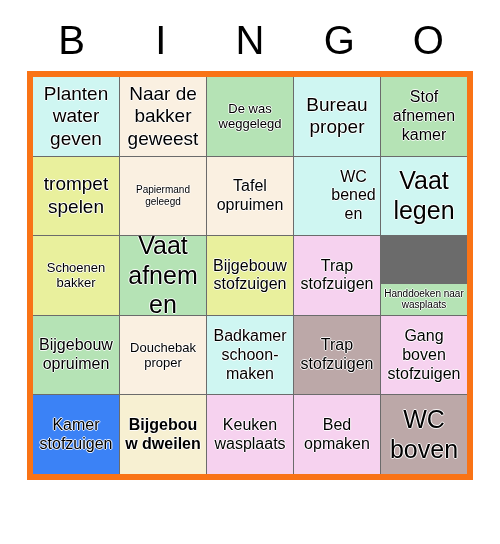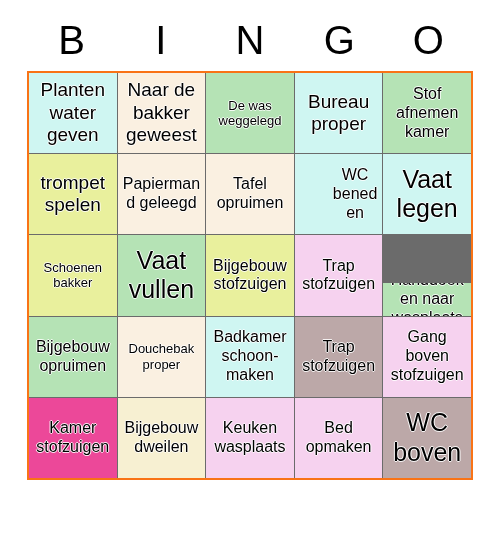--- a/index.html
+++ b/index.html
@@ -47,21 +47,21 @@
   
   #bingo-grid {
     position: absolute;
     left: 27px;
     top: 71px;
     width: 446px;
     height: 409px;
     display: grid;
     grid-template-columns: repeat(5, 1fr);
     grid-template-rows: repeat(5, 1fr);
-    border: 2px solid #f97316;
+    border: 6px solid #f97316;
     box-sizing: border-box;
     background: #6b6b6b;
     gap: 1px;
   }
 
   .bingo-cell {
     position: relative;
     display: flex;
     align-items: center;
     justify-content: center;
@@ -82,21 +82,21 @@
       -1px  0   0 rgba(255,255,255,0.85),
        0    1px 0 rgba(255,255,255,0.85),
        0   -1px 0 rgba(255,255,255,0.85);
   }
 
   
   .bingo-cell[data-size="xl"]  .cell-text { font-size: 25px; }
   .bingo-cell[data-size="lg"]  .cell-text { font-size: 19px; }
   .bingo-cell[data-size="md"]  .cell-text { font-size: 16px; }
   .bingo-cell[data-size="sm"]  .cell-text { font-size: 13px; }
-  .bingo-cell[data-size="xs"]  .cell-text { font-size: 16px; }
+  .bingo-cell[data-size="xs"]  .cell-text { font-size: 10px; }
 </style>
 </head>
 <body>
 
 <div id="bingo-card">
 
   <div id="bingo-header">
     <div class="header-letter">B</div>
     <div class="header-letter">I</div>
     <div class="header-letter">N</div>
@@ -132,21 +132,21 @@
       <div class="bingo-cell" data-size="md" style="background: rgb(207, 246, 242); padding-left: 36px;">
         <span class="cell-text">WC beneden</span>
       </div>
       <div class="bingo-cell" data-size="xl" style="background: rgb(207, 246, 242);">
         <span class="cell-text">Vaat legen</span>
       </div>
       <div class="bingo-cell" data-size="sm" style="background: rgb(233, 240, 157);">
         <span class="cell-text">Schoenen bakker</span>
       </div>
       <div class="bingo-cell" data-size="xl" style="background: rgb(181, 227, 181);">
-        <span class="cell-text">Vaat vullen</span>
+        <span class="cell-text">Vaat afnemen</span>
       </div>
       <div class="bingo-cell" data-size="md" style="background: rgb(233, 240, 157);">
         <span class="cell-text">Bijgebouw stofzuigen</span>
       </div>
       <div class="bingo-cell" data-size="md" style="background: rgb(246, 210, 239);">
         <span class="cell-text">Trap stofzuigen</span>
       </div>
       <div class="bingo-cell" data-size="xs" style="background: rgb(181, 227, 181); margin-top: 48px;">
         <span class="cell-text">Handdoeken naar wasplaats</span>
       </div>
@@ -158,24 +158,24 @@
       </div>
       <div class="bingo-cell" data-size="md" style="background: rgb(207, 246, 242);">
         <span class="cell-text">Badkamer schoon- maken</span>
       </div>
       <div class="bingo-cell" data-size="md" style="background: rgb(188, 168, 168);">
         <span class="cell-text">Trap stofzuigen</span>
       </div>
       <div class="bingo-cell" data-size="md" style="background: rgb(246, 210, 239);">
         <span class="cell-text">Gang boven stofzuigen</span>
       </div>
-      <div class="bingo-cell" data-size="md" style="background: #ec4899;">
+      <div class="bingo-cell" data-size="md" style="background: #3b82f6;">
         <span class="cell-text">Kamer stofzuigen</span>
       </div>
-      <div class="bingo-cell" data-size="md" style="background: rgb(247, 240, 210);">
+      <div class="bingo-cell" data-size="md" style="background: rgb(247, 240, 210); font-weight: bold;">
         <span class="cell-text">Bijgebouw dweilen</span>
       </div>
       <div class="bingo-cell" data-size="md" style="background: rgb(246, 210, 239);">
         <span class="cell-text">Keuken wasplaats</span>
       </div>
       <div class="bingo-cell" data-size="md" style="background: rgb(246, 210, 239);">
         <span class="cell-text">Bed opmaken</span>
       </div>
       <div class="bingo-cell" data-size="xl" style="background: rgb(188, 168, 168);">
         <span class="cell-text">WC boven</span>

